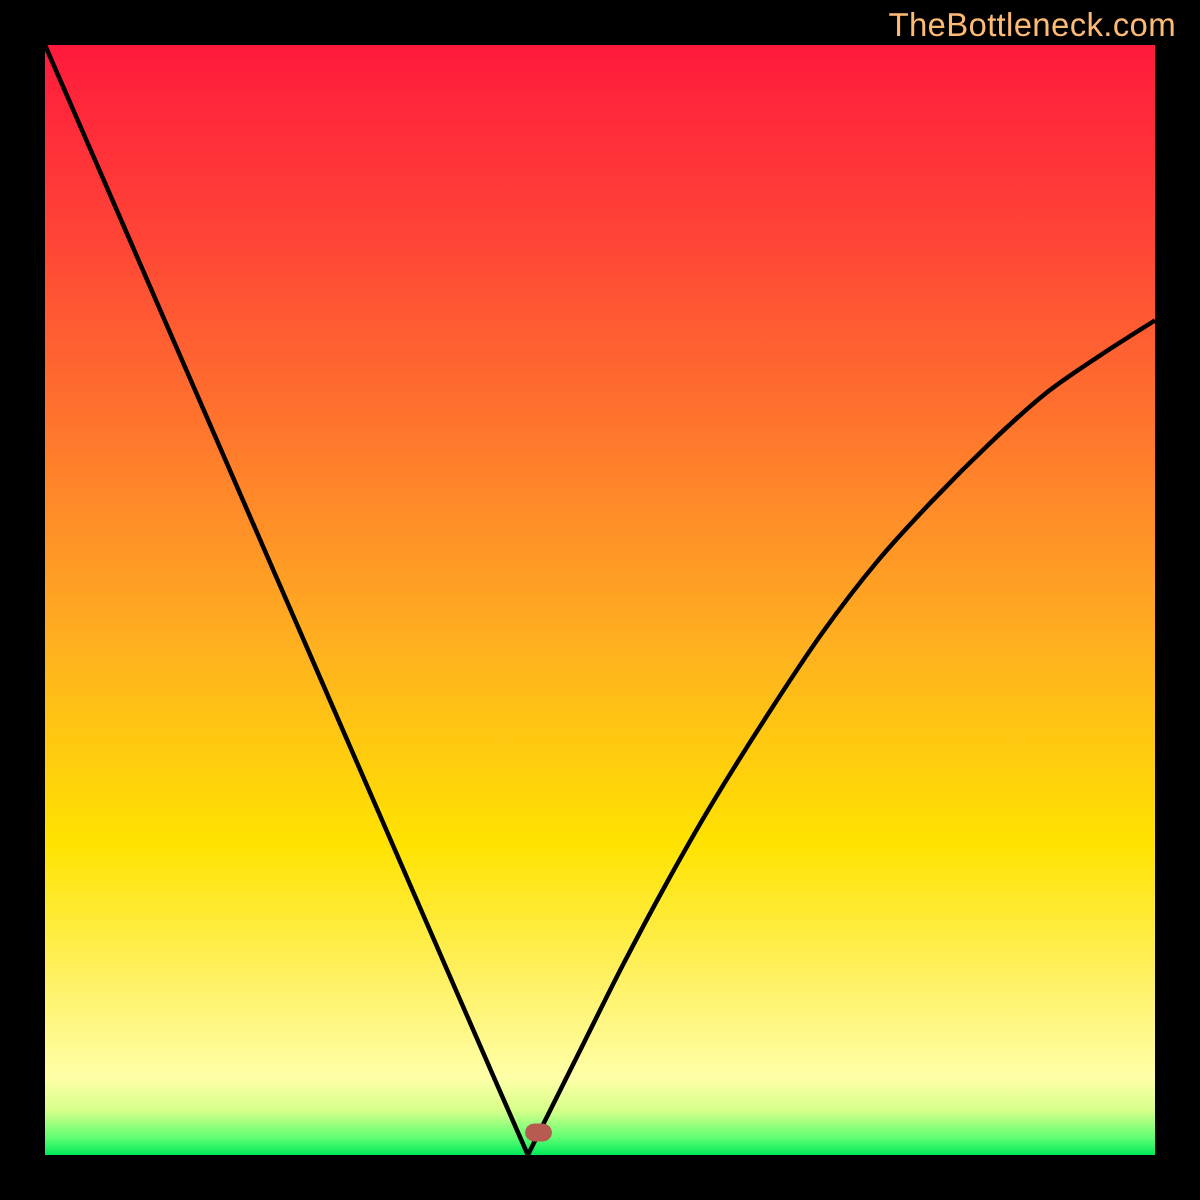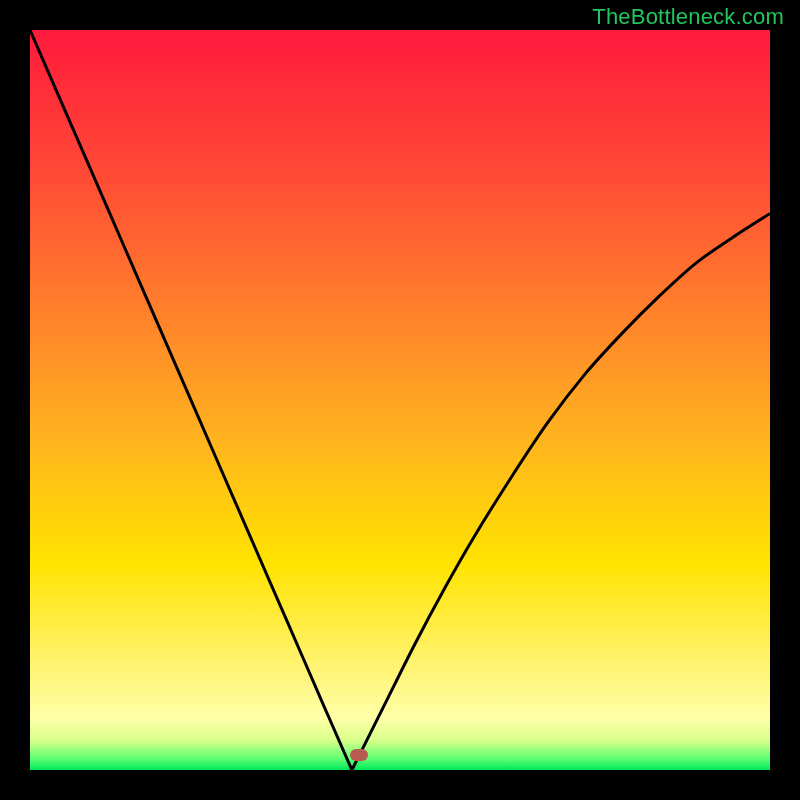--- a/index.html
+++ b/index.html
@@ -16,21 +16,21 @@
     width: 800px;
     height: 800px;
     background: #000;
   }
   .watermark {
     position: absolute;
     top: 4px;
     right: 16px;
     font-size: 22px;
     font-weight: 500;
-    color: #22c55e;
+    color: #fdba74;
     letter-spacing: 0.2px;
     z-index: 5;
   }
   .plot-area {
     position: absolute;
     left: 30px;
     top: 30px;
     width: 740px;
     height: 740px;
     overflow: hidden;

